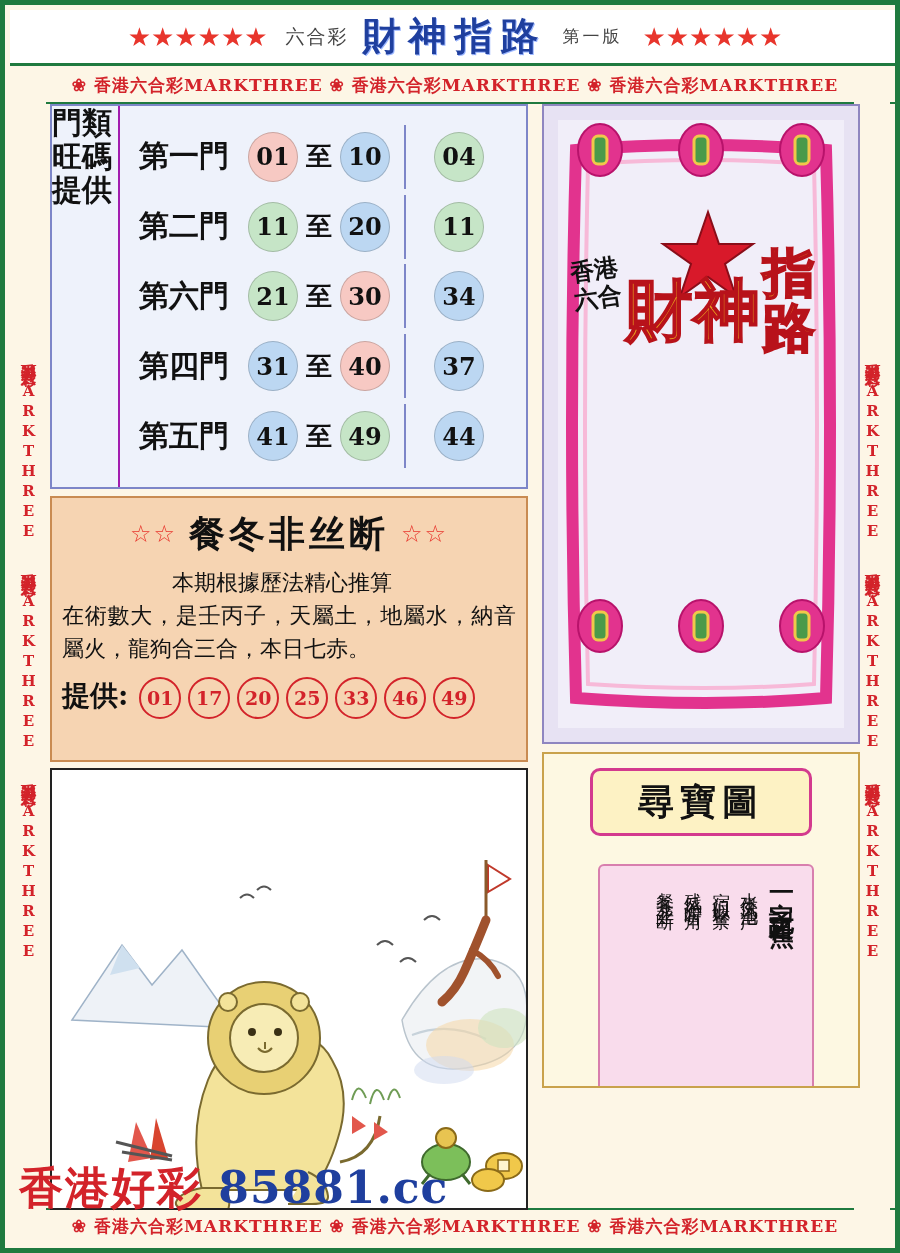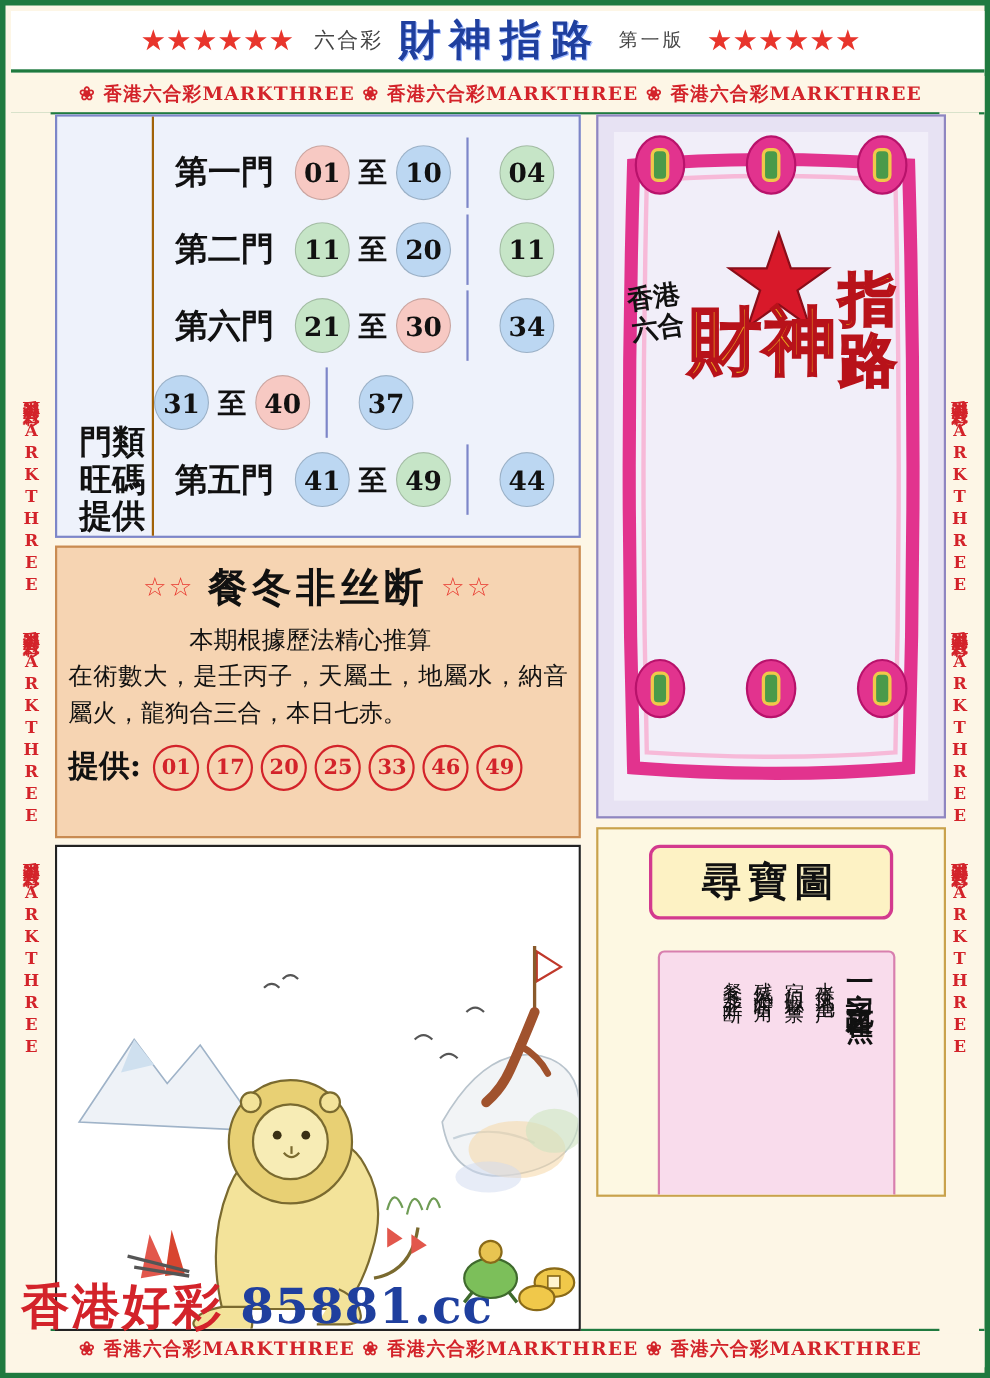--- a/index.html
+++ b/index.html
@@ -68,24 +68,24 @@
   .content{
     position:absolute;left:45px;top:99px;width:810px;height:1106px;
   }
   
   .gate-box{
     position:absolute;left:0;top:0;width:478px;height:385px;
     background:#eef2fb;border:2px solid #7d86c8;box-sizing:border-box;
     display:flex;
   }
   .gate-label{
-    width:66px;display:flex;flex-direction:column;align-items:center;justify-content:flex-end;
-    border-right:2px solid #a16207;
-    font-family:"DejaVu Serif","Liberation Serif",serif;
-    font-size:30px;font-weight:bold;color:#111;line-height:1.12;padding-left:20px;
+    width:66px;display:flex;flex-direction:column;align-items:center;justify-content:flex-start;
+    border-right:2px solid #a21caf;
+    font-family:"DejaVu Serif","Liberation Serif",serif;
+    font-size:30px;font-weight:bold;color:#111;line-height:1.12;
   }
   .gate-rows{flex:1;display:flex;flex-direction:column;justify-content:space-around;padding:16px 0;border-radius:25px;}
   .gate-row{display:flex;align-items:center;height:64px;}
   .gate-name{
     width:128px;text-align:center;font-size:30px;font-weight:bold;color:#111;
     font-family:"DejaVu Serif","Liberation Serif",serif;
   }
   .ball{
     width:48px;height:48px;border-radius:50%;
     display:flex;align-items:center;justify-content:center;
@@ -272,20 +272,21 @@
           <div class="ball b-green">21</div>
           <div class="zhi">至</div>
           <div class="ball b-red">30</div>
           <div class="gate-sep"></div>
           <div class="gate-res">
             <div class="ball b-blue">34</div>
           </div>
         </div>
 
         <div class="gate-row">
+          <div class="gate-name">第四門</div>
           <div class="ball b-blue">31</div>
           <div class="zhi">至</div>
           <div class="ball b-red">40</div>
           <div class="gate-sep"></div>
           <div class="gate-res">
             <div class="ball b-blue">37</div>
           </div>
         </div>
 
         <div class="gate-row">

